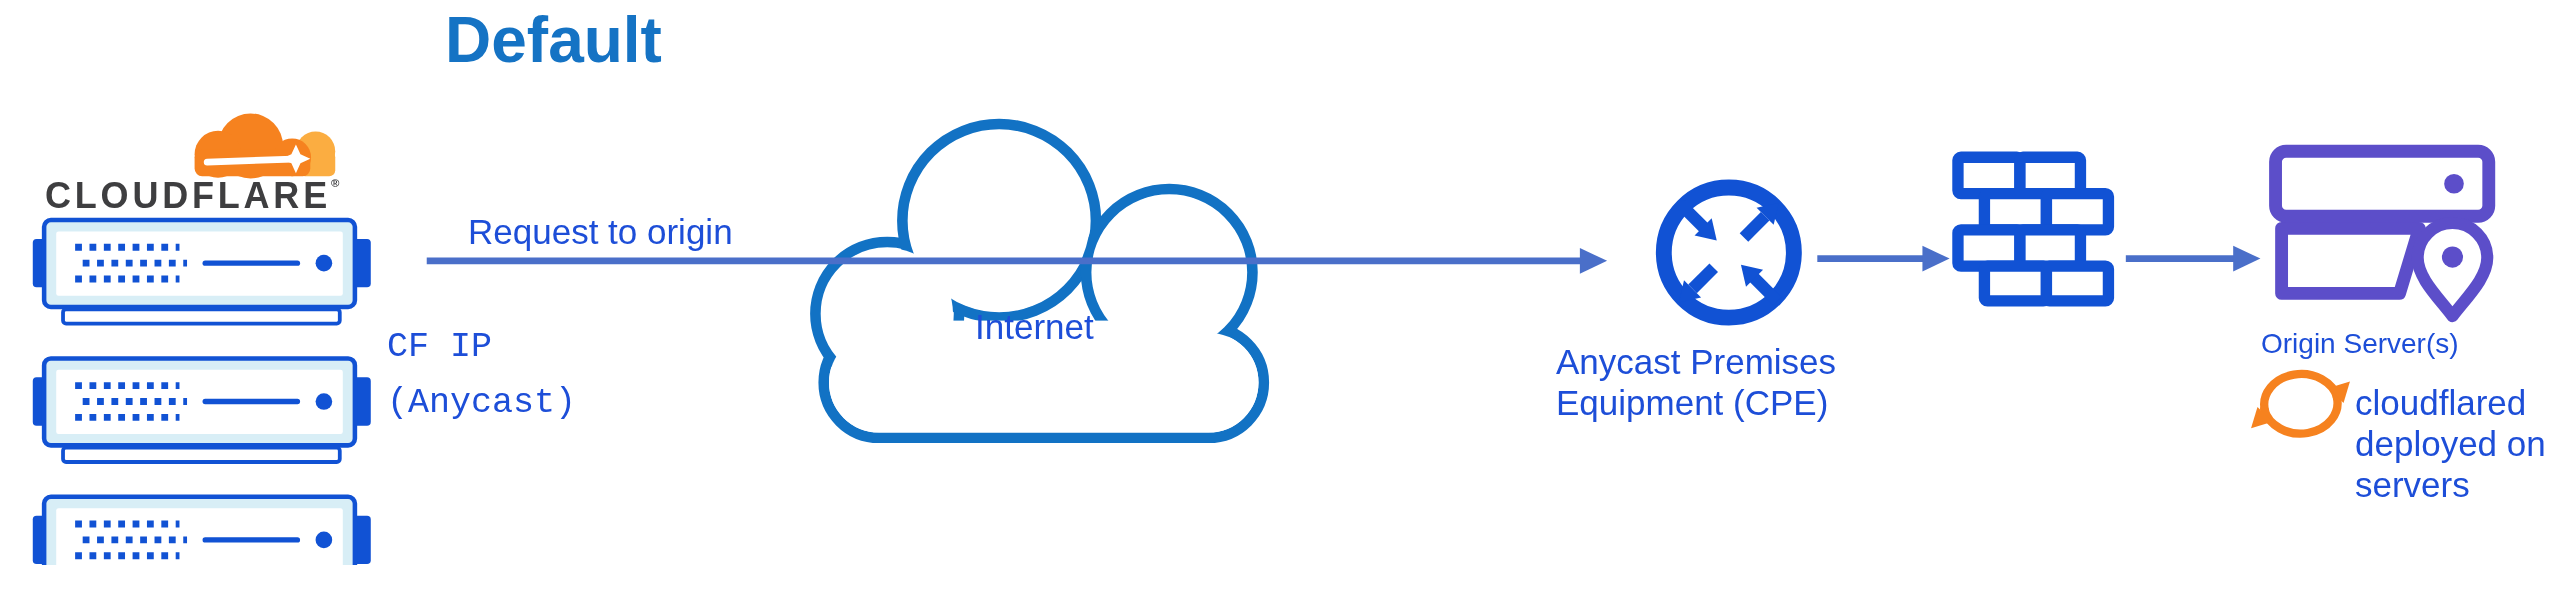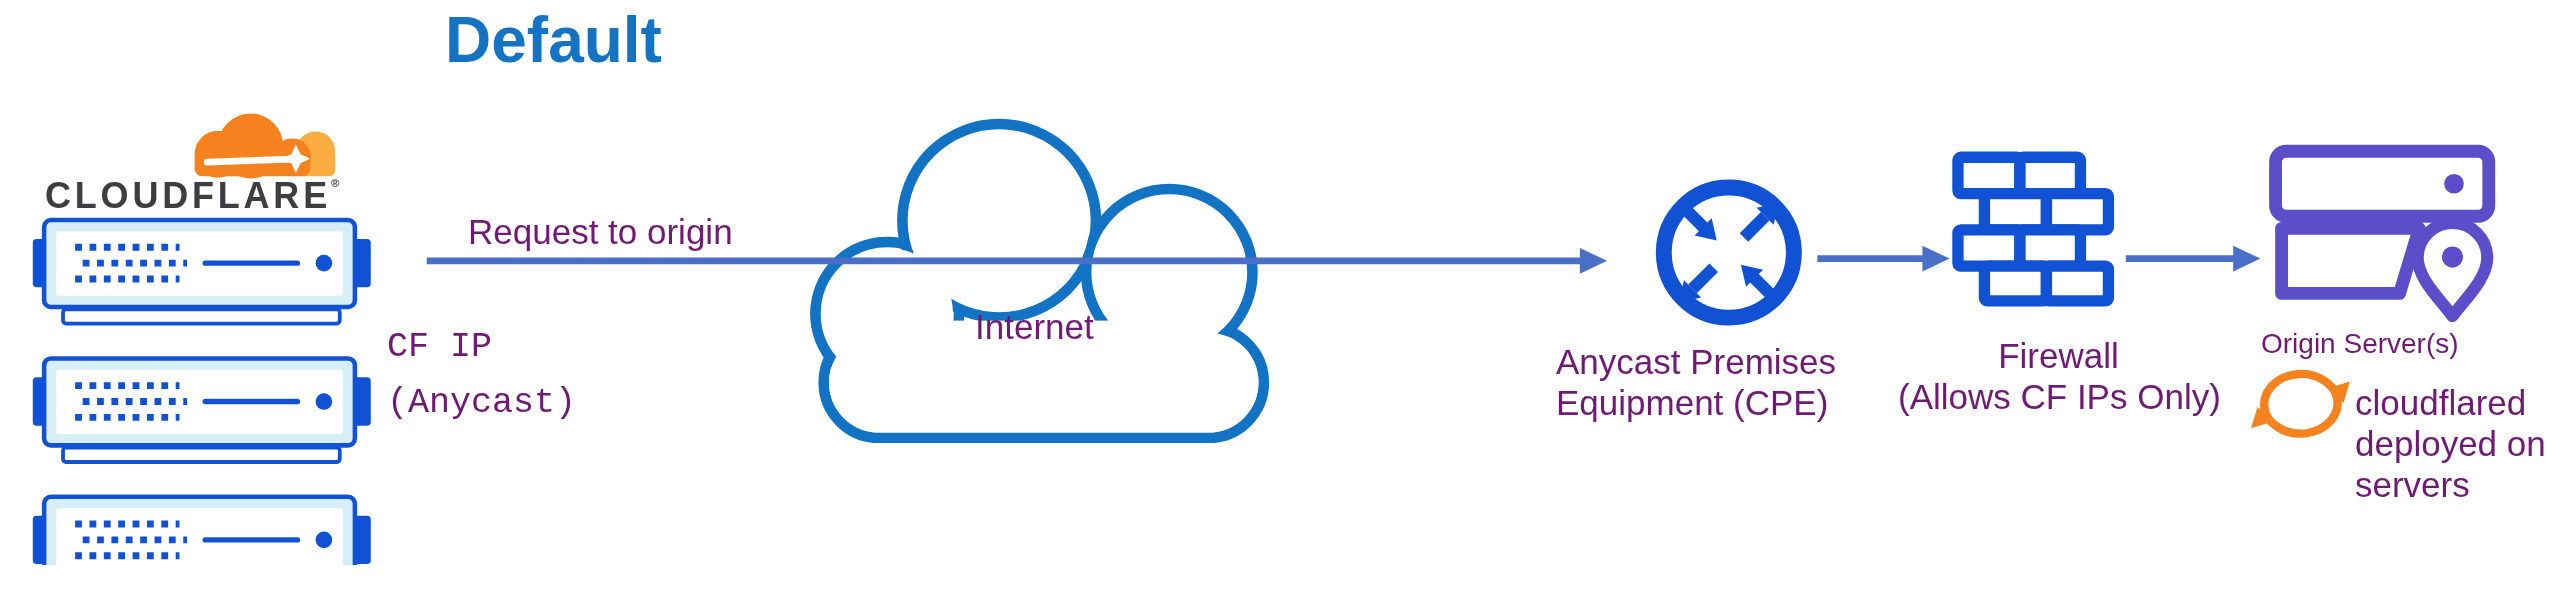--- a/index.html
+++ b/index.html
@@ -1,21 +1,21 @@
 <!DOCTYPE html>
 <html style="font-size:12px"><head>
 <meta charset="utf-8">
 <style>
   html,body{margin:0;padding:0;background:#fff;}
   #canvas{
     position:relative;width:2576px;height:565px;background:#ffffff;
     font-family:"Liberation Sans","DejaVu Sans",sans-serif;overflow:hidden;
   }
   .abs{position:absolute;}
-  .t{color:#701a75;font-size:35px;line-height:1.17;white-space:pre;}
+  .t{color:#1d4ed8;font-size:35px;line-height:1.17;white-space:pre;}
   #default-title{left:445px;top:3px;font-size:64px;font-weight:700;color:#1573C4;}
   #request-label{left:468px;top:212px;}
   #cfip-label{left:387px;top:319px;line-height:56px;font-family:Liberation Mono, monospace;}
   #internet-label{left:975px;top:307px;}
   #cpe-label{left:1556px;top:341px;line-height:41px;}
   #firewall-label{left:1898px;top:335px;width:321px;text-align:center;line-height:41px;}
   #origin-label{left:2261px;top:328px;font-size:28px;}
   #cloudflared-label{left:2355px;top:382px;line-height:41px;}
   #wordmark{left:45px;top:175px;font-size:36px;font-weight:700;letter-spacing:3.8px;color:#3E3E40;white-space:nowrap;}
   #wordmark sup{font-size:11.4px;letter-spacing:0;vertical-align:21px;}
@@ -134,20 +134,19 @@
   <div id="wordmark" class="abs"><span>CLOUDFLARE</span><sup>®</sup></div>
 
   <div id="request-label" class="abs t">Request to origin</div>
 
   <div id="cfip-label" class="abs t"><div>CF IP</div><div>(Anycast)</div></div>
 
   <div id="internet-label" class="abs t">Internet</div>
 
   <div id="cpe-label" class="abs t"><div>Anycast Premises</div><div>Equipment (CPE)</div></div>
 
-  <div id="firewall-label" class="abs t"><div>Firewall</div><div>(Allows CF IPs Only)</div></div>
 
   <div id="origin-label" class="abs t">Origin Server(s)</div>
 
   <div id="cloudflared-label" class="abs t"><div>cloudflared</div><div>deployed on</div><div>servers</div></div>
 
 </div>
 
 
 </body></html>

